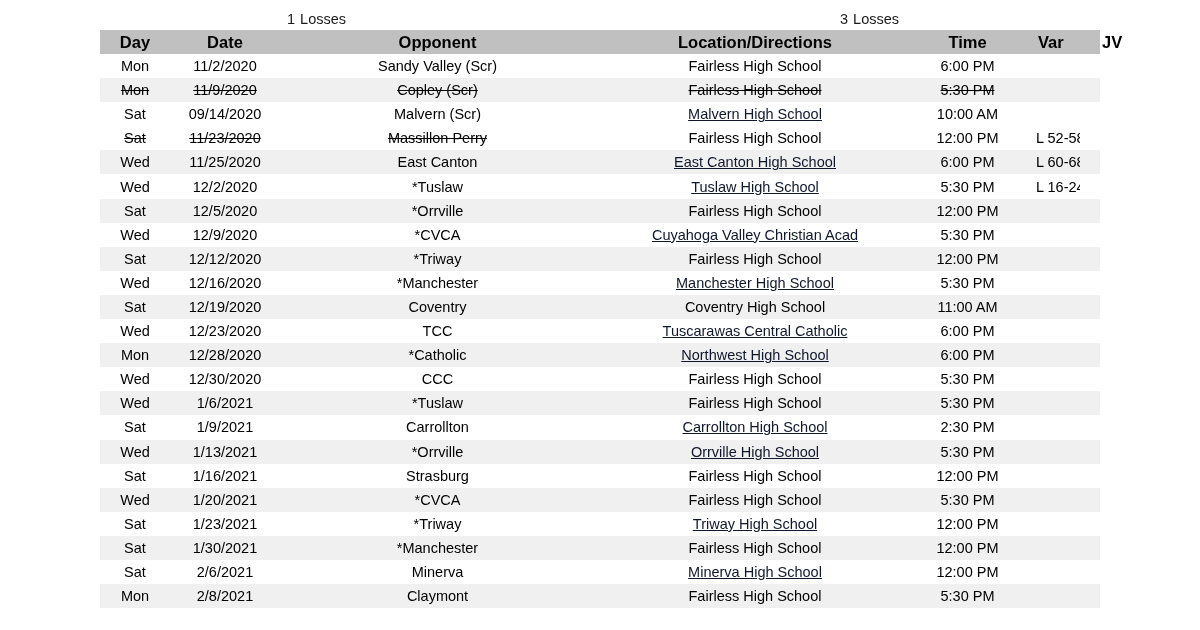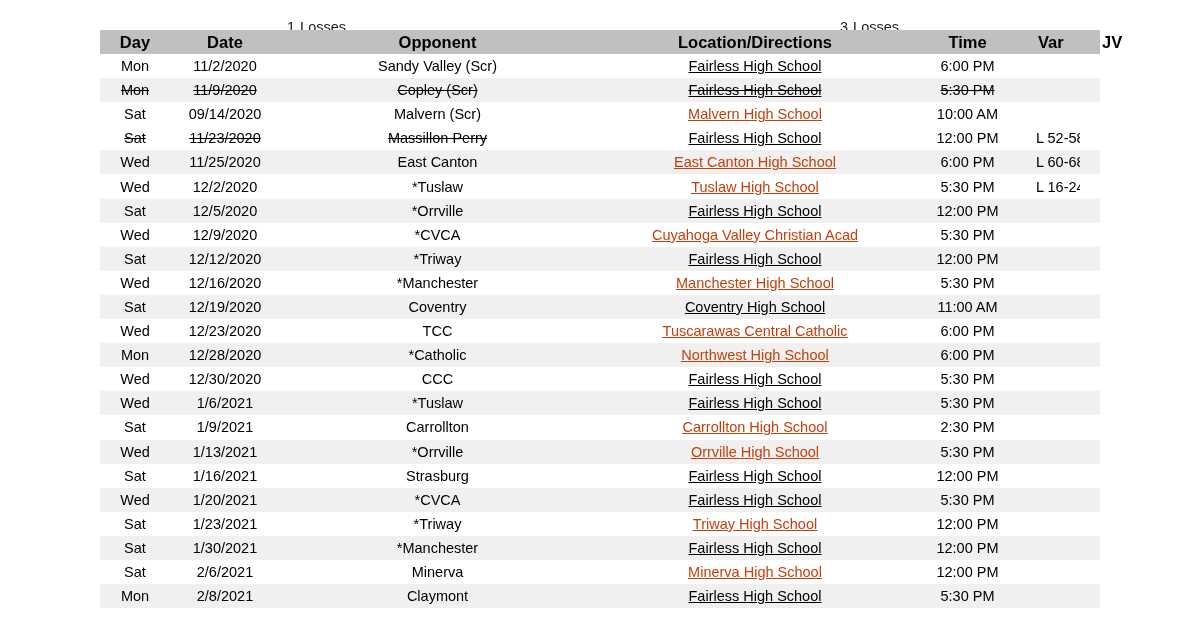--- a/index.html
+++ b/index.html
@@ -17,21 +17,21 @@
   }
 
   
   #losses-strip {
     position: relative;
     height: 22px;
     width: 1200px;
   }
   .loss-label {
     position: absolute;
-    top: 18px;
+    top: 10px;
     font-size: 14.5px;
     line-height: 18px;
     color: #1a1a1a;
     white-space: nowrap;
   }
   #loss-left  { left: 287px; }
   #loss-right { left: 840px; }
   .loss-num { margin-right: 5px; }
 
   
@@ -75,29 +75,29 @@
     padding: 0;
     vertical-align: middle;
     text-align: center;
     white-space: nowrap;
     overflow: hidden;
   }
   tbody tr.alt td { background: #f0f0f0; }
   tbody tr td { background: #ffffff; }
   tbody tr.alt td { background: #f0f0f0; }
 
-  td.cell-loc { text-align: center; text-decoration: underline; }
+  td.cell-loc { text-align: center; }
   td.cell-time { text-align: center; }
   td.cell-var  { text-align: left; padding-left: 16px; }
   td.cell-jv   { text-align: left; }
 
   .bold  { font-weight: normal; }
   .struck { text-decoration: line-through; }
   .loclink {
-    color: #c2410c;
+    color: #0f172a;
     text-decoration: underline;
     cursor: pointer;
   }
 </style>
 </head>
 <body>
 
 <div id="losses-strip">
   <div class="loss-label" id="loss-left">
     <span class="loss-num">1</span><span>Losses</span>

